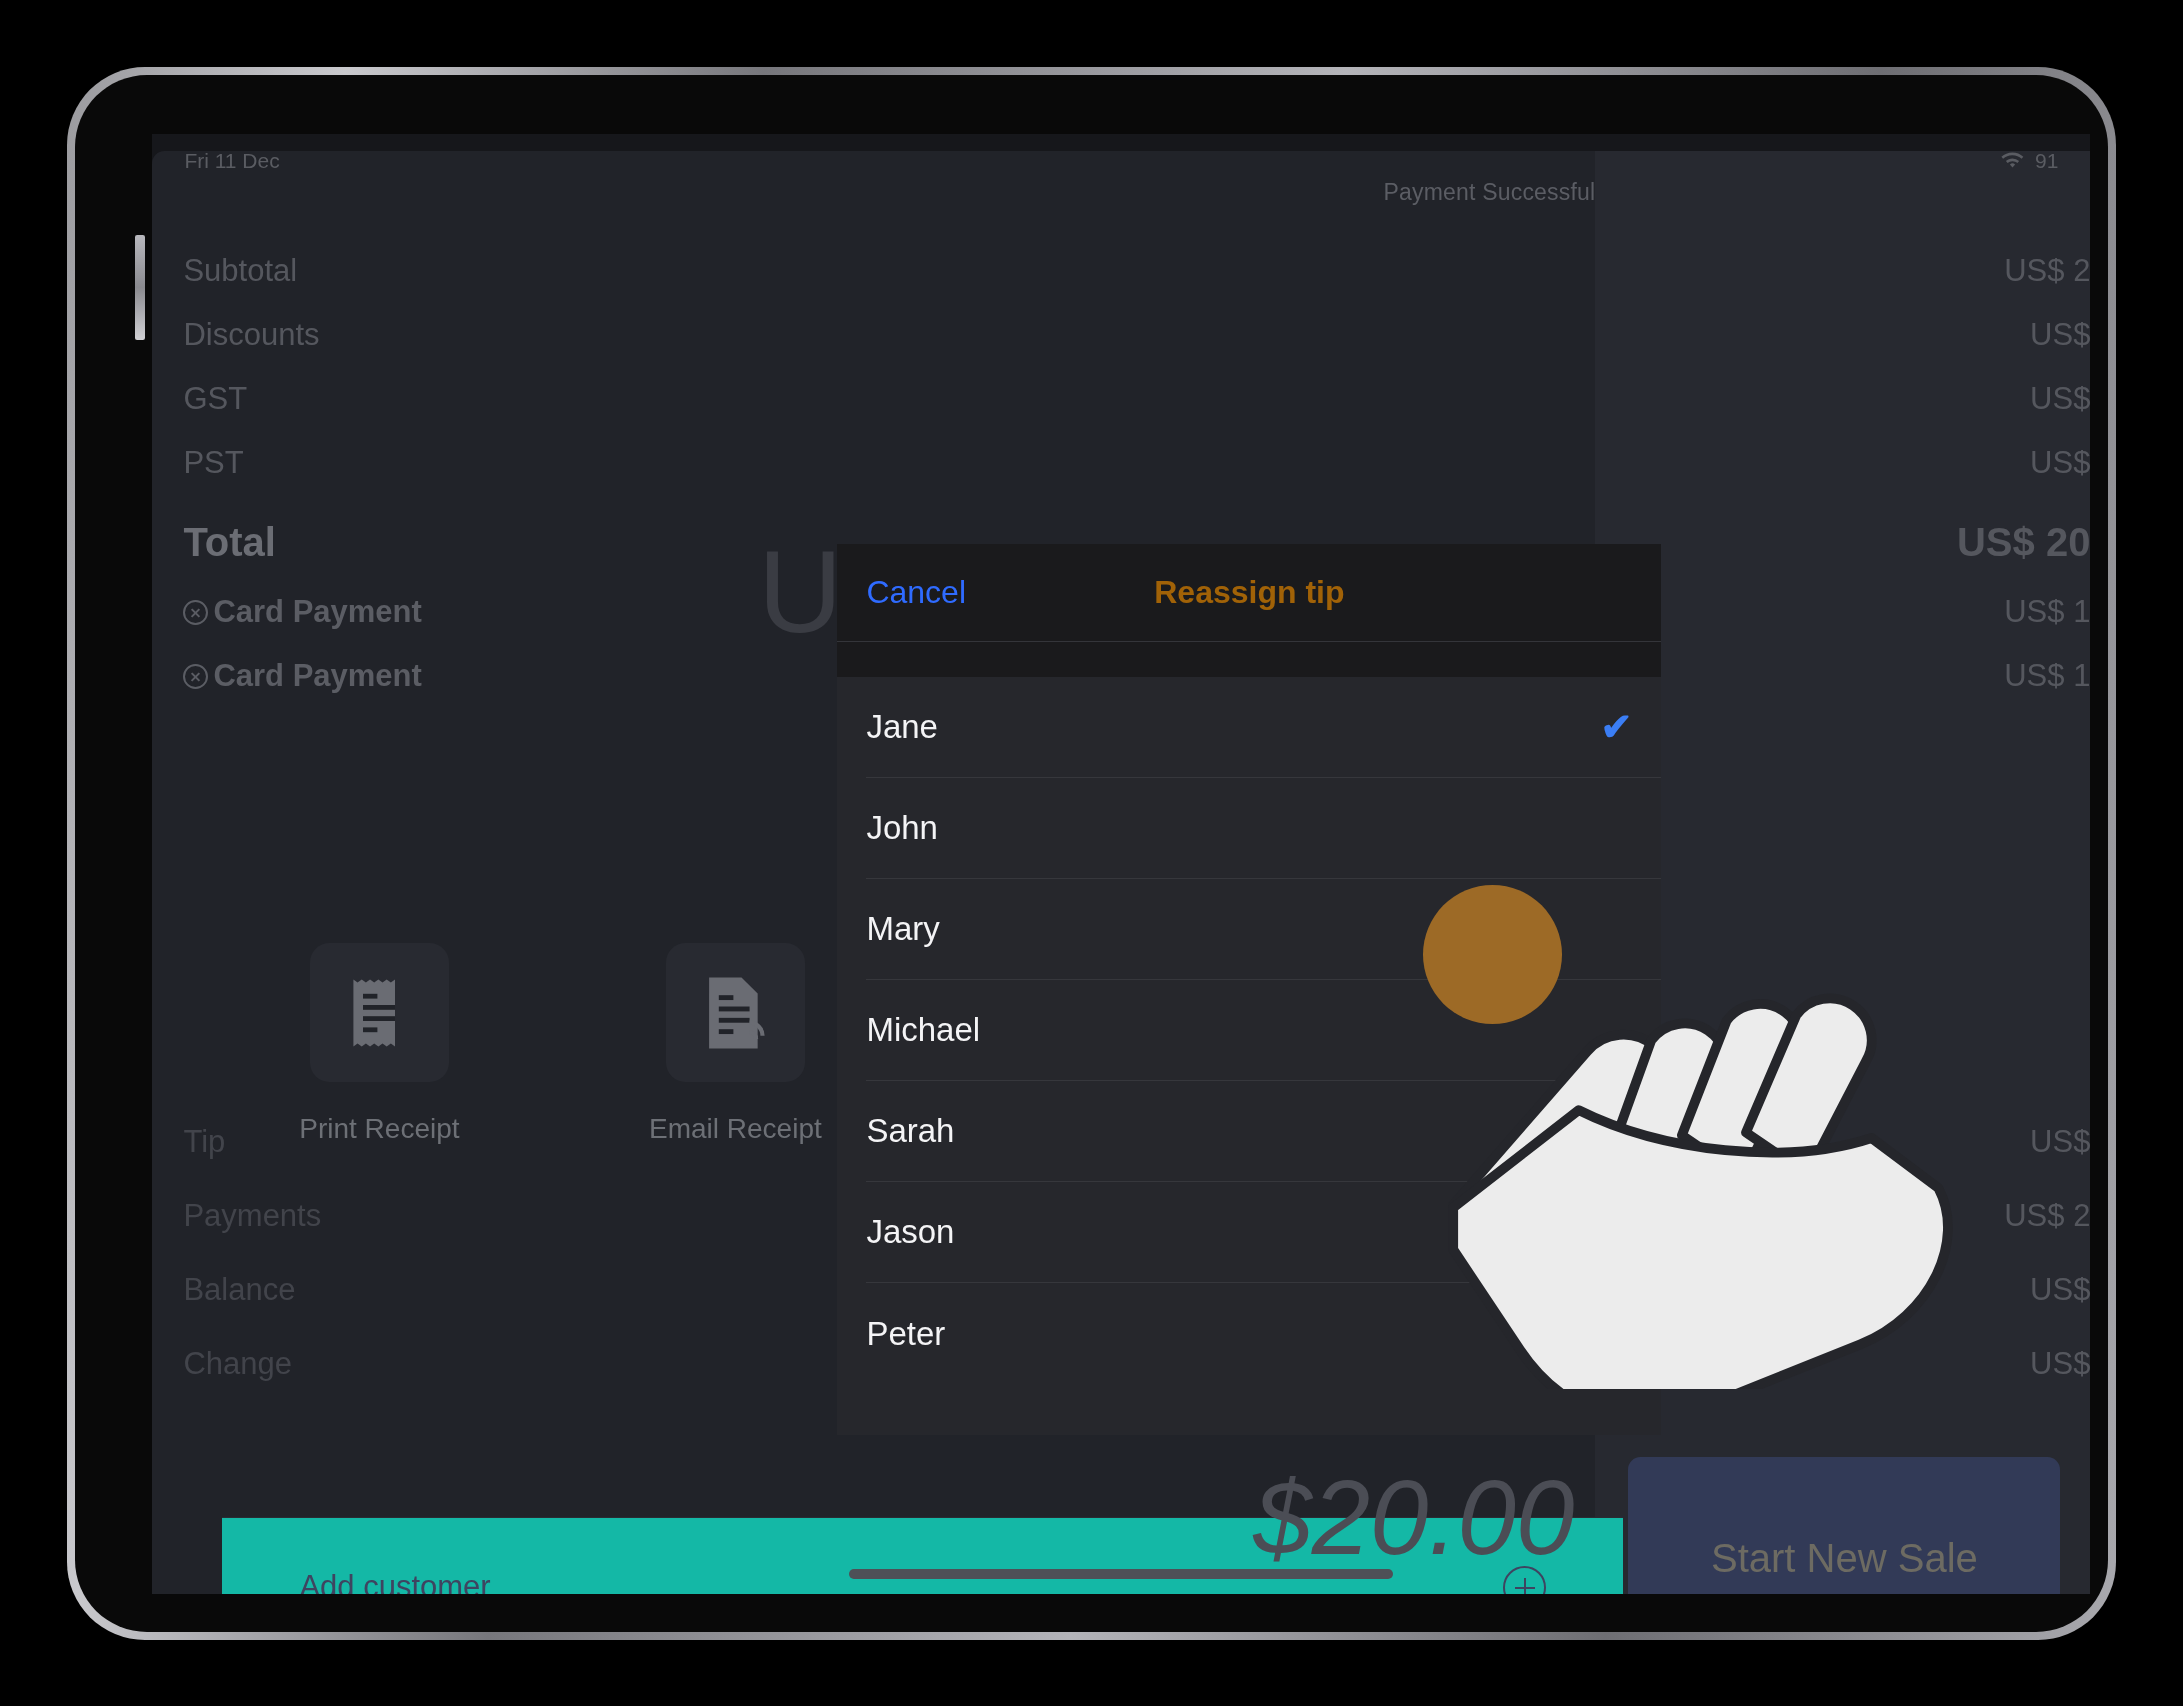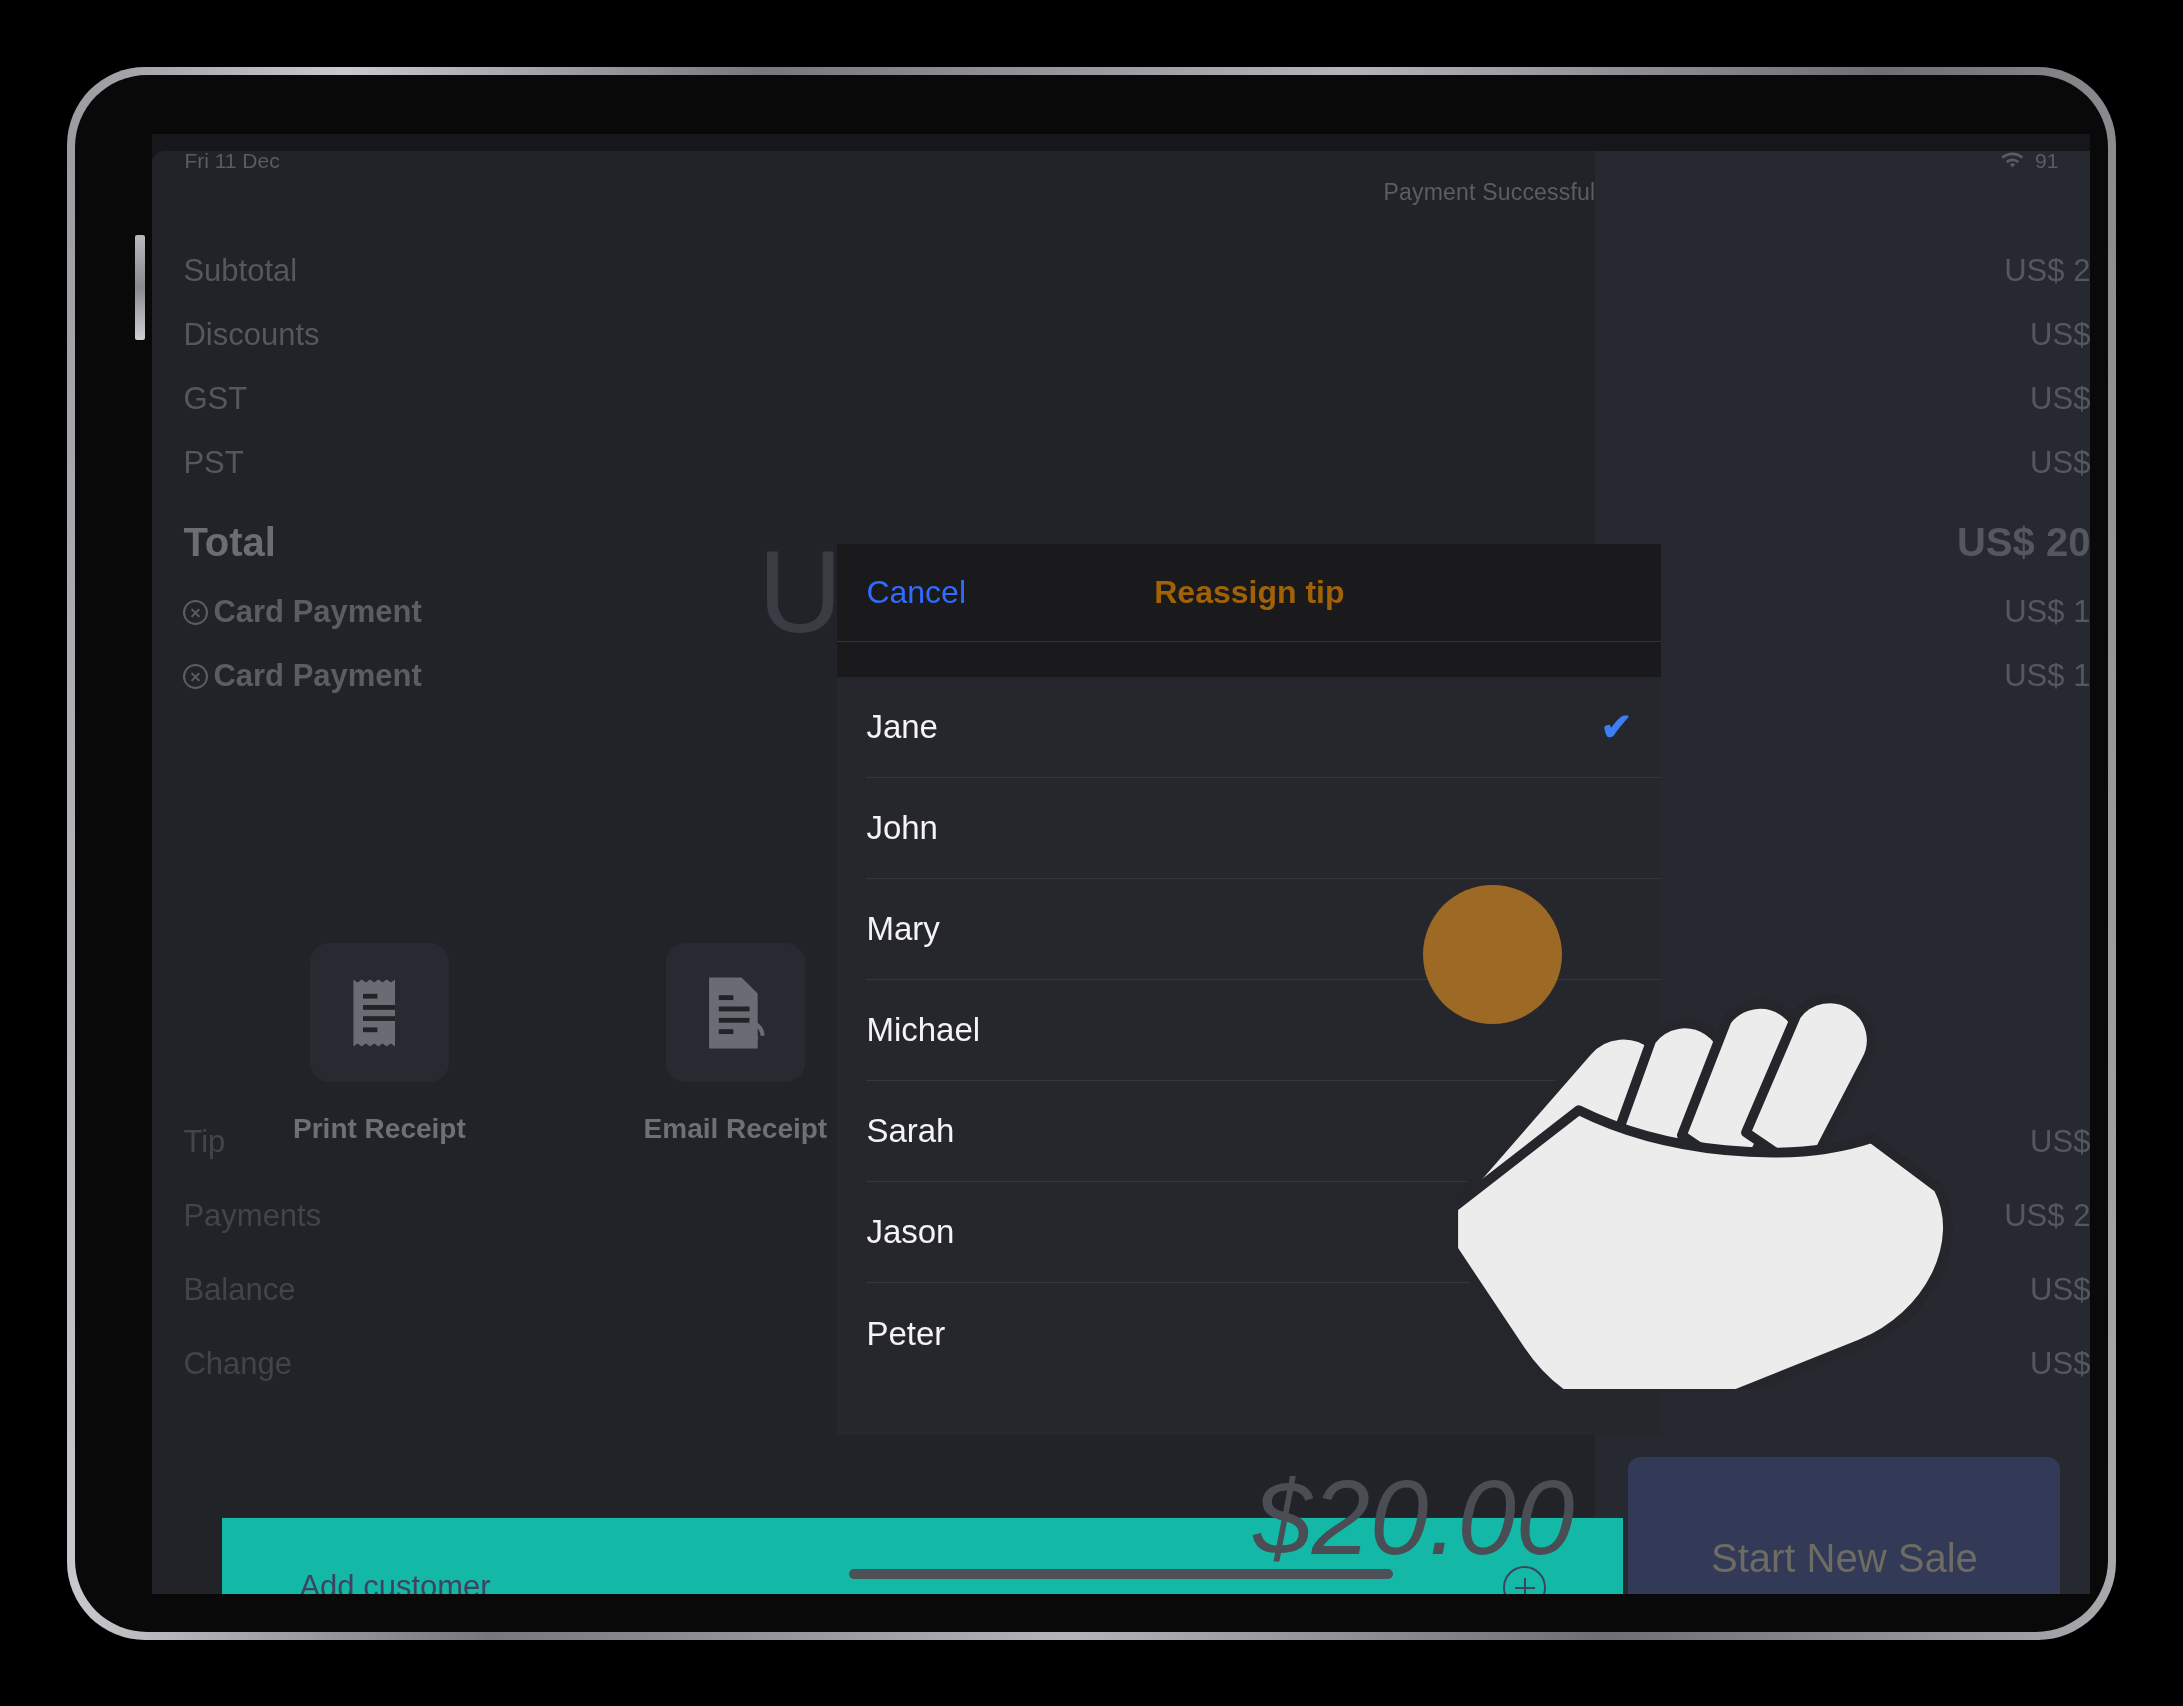--- a/index.html
+++ b/index.html
@@ -55,21 +55,21 @@
   #right-pane{ position:absolute; left:1443px; top:16.7px; right:0; bottom:0;
                background:#272930; }
 
   #page-title{ position:absolute; left:0; top:45px; width:1443px; text-align:right;
                font-size:23px; color:#5b5d64; letter-spacing:0.2px; }
 
   #big-currency{ position:absolute; left:0; top:390px; width:1443px; text-align:center;
                  font-size:117px; color:#3a3c43; font-weight:400; letter-spacing:1.4px; }
 
   
-  #receipt-actions{ position:absolute; left:105px; top:809px; display:flex; gap:112px;font-weight:bold; }
+  #receipt-actions{ position:absolute; left:105px; top:809px; display:flex; gap:112px; }
   .ract{ width:244px; display:flex; flex-direction:column; align-items:center; }
   .ract .tile{ width:139px; height:139px; border-radius:19.5px; background:#282a31;
                display:flex; align-items:center; justify-content:center; }
   .ract .lbl{ margin-top:31px; font-size:28px; color:#6d7076; white-space:nowrap; }
 
   
   #add-customer{ position:absolute; left:70px; top:1383px; width:1401px; height:139px;
                  background:#14b8a6; border-top:0.7px solid #2a2c33;
                  display:flex; align-items:center; justify-content:space-between;
                  padding:0 77px; }

